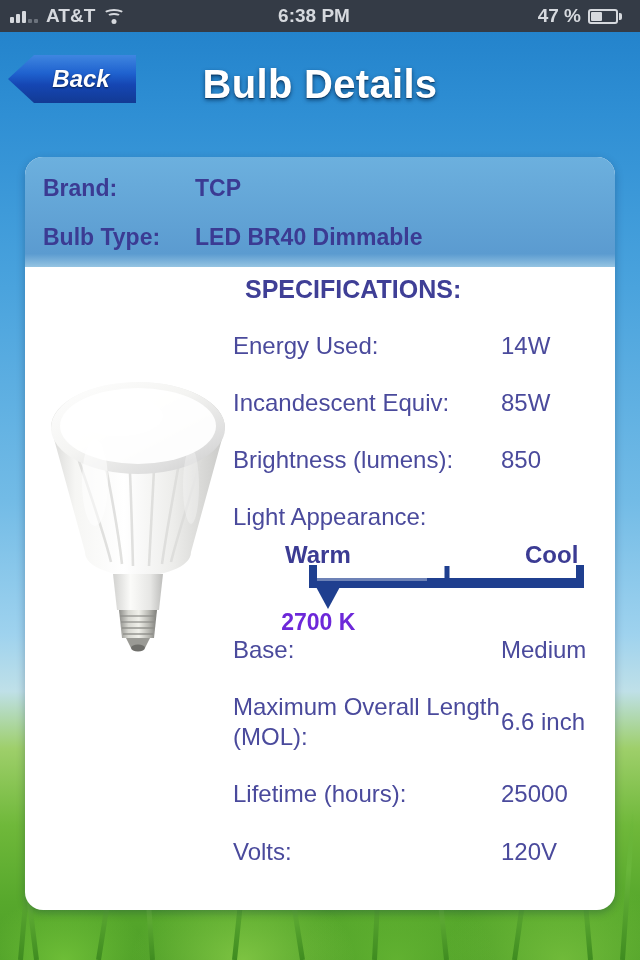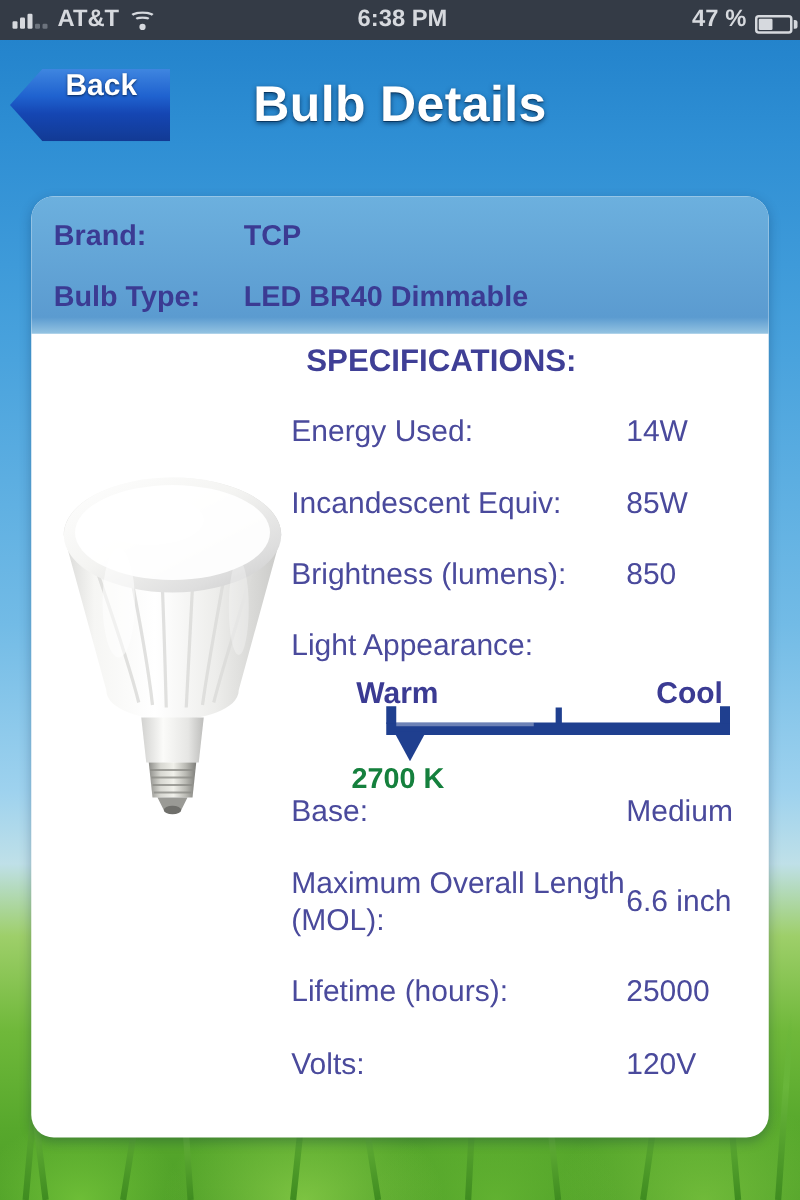--- a/index.html
+++ b/index.html
@@ -48,21 +48,21 @@
   
   #statusbar {
     position:absolute; top:0; left:0; width:640px; height:32px;
     background:#343b46;
     display:flex; align-items:center;
     color:#d6d9de;
     font-size:19px; font-weight:bold;
   }
   .sb-left { display:flex; align-items:center; gap:8px; padding-left:10px; flex:1; }
   .sb-center { flex:0 0 auto; text-align:center; }
-  .sb-right { display:flex; align-items:flex-end; justify-content:flex-end; gap:7px; padding-right:6px; flex:1; }
+  .sb-right { display:flex; align-items:center; justify-content:flex-end; gap:7px; padding-right:22px; flex:1; }
 
   .bars { display:flex; align-items:flex-end; gap:2px; height:14px; }
   .bars i { display:block; width:4px; background:#d6d9de; border-radius:1px; }
   .bars i:nth-child(1){ height:6px; }
   .bars i:nth-child(2){ height:9px; }
   .bars i:nth-child(3){ height:12px; }
   .bars i:nth-child(4){ height:4px; background:#6c737d; }
   .bars i:nth-child(5){ height:4px; background:#6c737d; }
 
   .wifi { position:relative; width:22px; height:16px; }
@@ -101,26 +101,27 @@
   #navtitle {
     position:absolute; left:0; right:0; top:52px;
     text-align:center;
     font-size:40px; font-weight:bold; color:#ffffff;
     letter-spacing:.3px;
     text-shadow:0 2px 4px rgba(0,40,80,.75), 0 1px 0 rgba(0,30,60,.6);
     transform:translateY(-50%);
   }
   #backbtn {
     position:absolute; left:8px; top:23px;
-    width:128px; height:58px;
+    width:128px; height:48px;
     background:linear-gradient(to bottom, #3f86e0 0%, #1f62cf 38%, #1546b3 62%, #123a94 100%);
     clip-path:polygon(26px 0, 100% 0, 100% 100%, 26px 100%, 0 50%);
-    display:flex; justify-content:center;
+    display:flex; align-items:center; justify-content:center;
     cursor:pointer;
     filter:drop-shadow(0 2px 3px rgba(0,25,60,.55));
+    font-style:italic;
   }
   #backbtn span {
     color:#fff; font-size:24px; font-weight:bold;
     text-shadow:0 1px 2px rgba(0,20,50,.8);
     padding-left:18px;
   }
 
   
   #card {
     position:absolute; left:25px; top:157px;
@@ -201,21 +202,21 @@
   #sl-marker {
     position:absolute; left:62px; top:44px;
     width:0; height:0;
     border-left:13px solid transparent;
     border-right:13px solid transparent;
     border-bottom:24px solid #1f3f8f;
     transform:rotate(180deg);
   }
   #sl-kelvin {
     position:absolute; left:28px; top:68px;
-    font-size:23px; font-weight:bold; color:#15803d;
+    font-size:23px; font-weight:bold; color:#6d28d9;
   }
 </style>
 </head>
 <body>
 
 <div id="screen">
 
   <div class="grass">
     <div class="blade" style="left:18px;  height:150px; transform:rotate(5deg);"></div>
     <div class="blade" style="left:34px;  height:112px; transform:rotate(-7deg);"></div>

